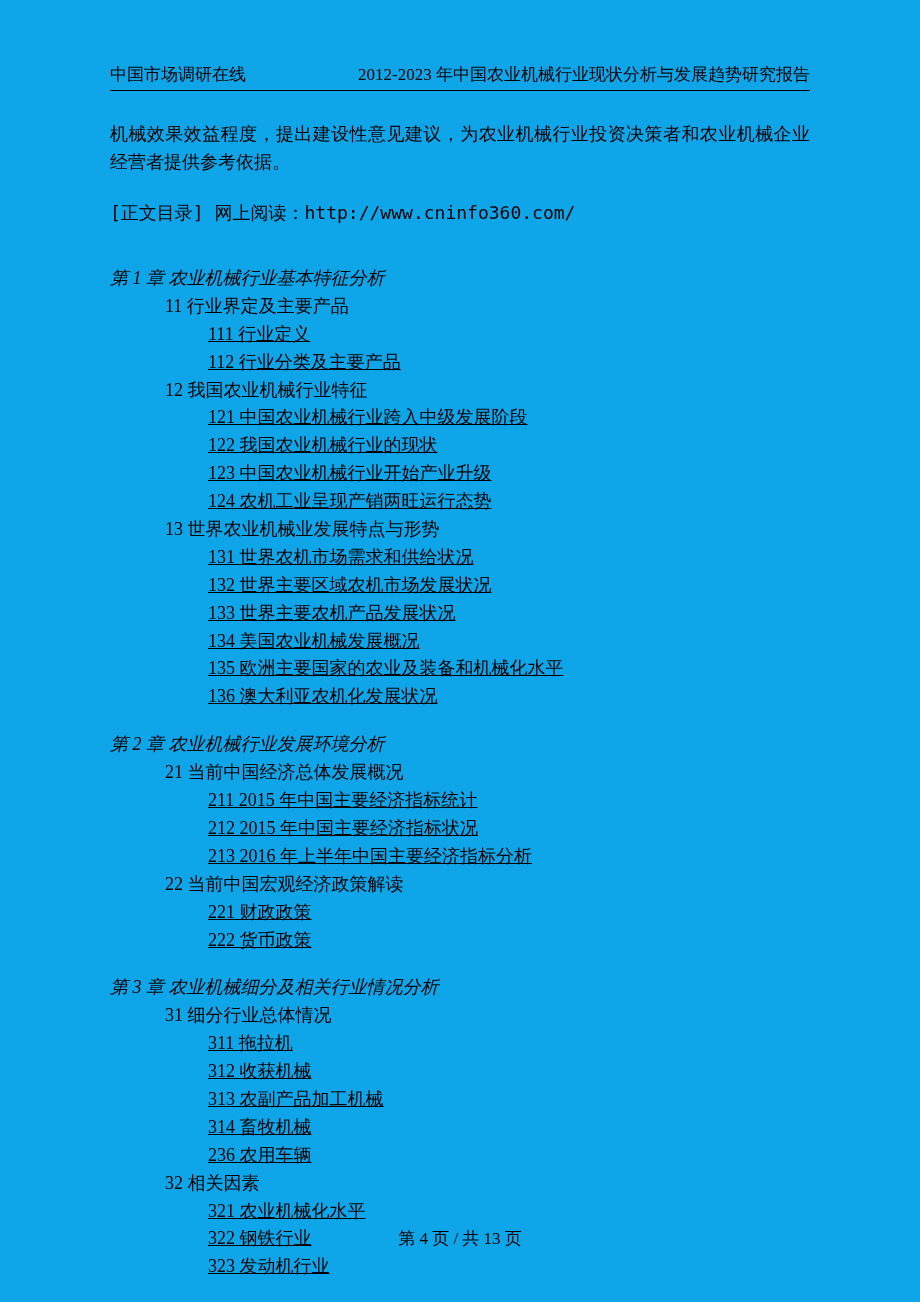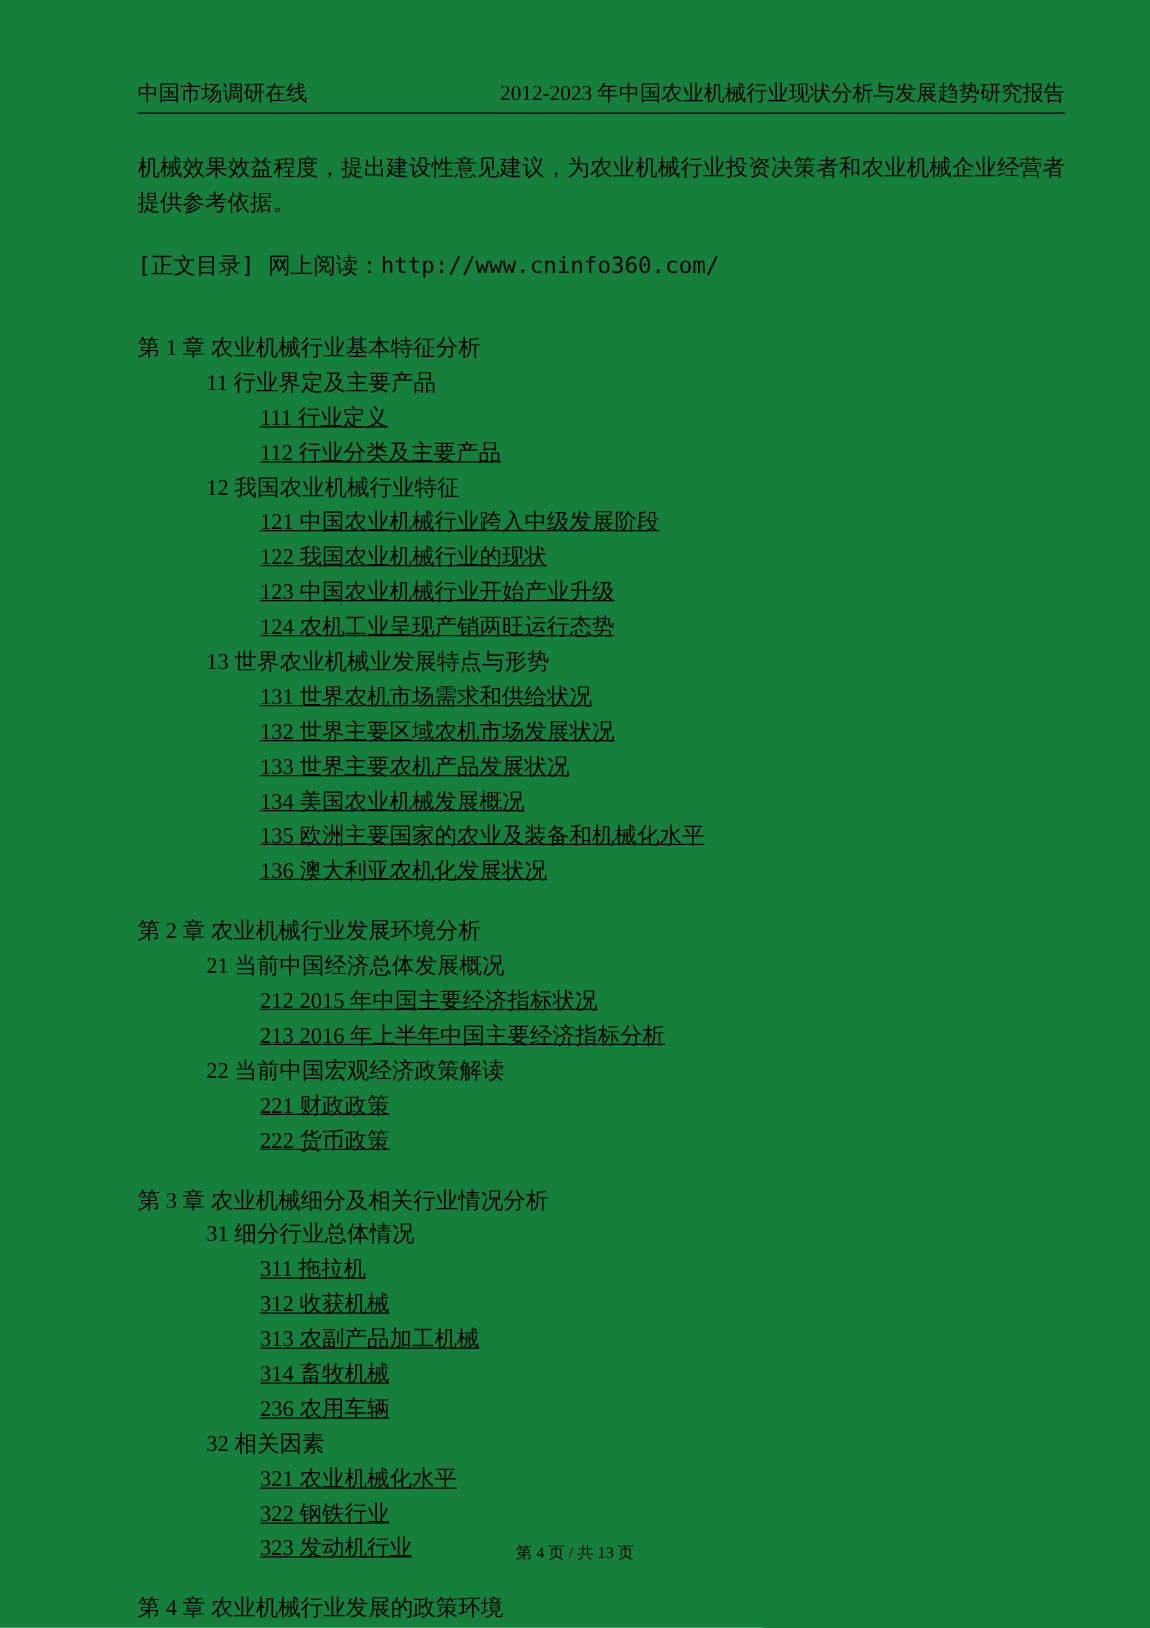--- a/index.html
+++ b/index.html
@@ -4,23 +4,23 @@
 <style>
   body {
     margin: 0;
     background: #fff;
     font-family: "SimSun", "宋体", serif;
   }
   .page {
     width: 920px;
     height: 1302px;
     position: relative;
-    background: #15803d;
+    background: #0ea5e9;
     box-sizing: border-box;
-    padding: 62px 68px 0 110px;
+    padding: 62px 110px 0 110px;
     color: #000;
     font-size: 18px;
     line-height: 1.55;
   }
   .header {
     display: flex;
     justify-content: space-between;
     font-size: 17px;
     margin-bottom: 2px;
   }
@@ -34,35 +34,36 @@
   }
   .dir-link {
     margin: 22px 0 38px 0;
     font-family: "SimSun", "宋体", monospace;
   }
   .chapter {
     margin-top: 20px;
   }
   .chapter-title {
     margin-bottom: 0;
+    font-style: italic;
   }
   .l1 {
     padding-left: 55px;
   }
   .l2 {
     padding-left: 98px;
     text-decoration: underline;
   }
   .footer {
     position: absolute;
     left: 0;
     right: 0;
     bottom: 50px;
     text-align: center;
-    font-size: 13px;
+    font-size: 17px;
   }
 </style>
 </head>
 <body>
 
 <div class="page">
   <div class="header">
     <div>中国市场调研在线</div>
     <div>2012-2023 年中国农业机械行业现状分析与发展趋势研究报告</div>
   </div>
@@ -87,20 +88,21 @@
         <div class="l2">131 世界农机市场需求和供给状况</div>
         <div class="l2">132 世界主要区域农机市场发展状况</div>
         <div class="l2">133 世界主要农机产品发展状况</div>
         <div class="l2">134 美国农业机械发展概况</div>
         <div class="l2">135 欧洲主要国家的农业及装备和机械化水平</div>
         <div class="l2">136 澳大利亚农机化发展状况</div>
       </div>
       <div class="chapter">
         <div class="chapter-title">第 2 章   农业机械行业发展环境分析</div>
         <div class="l1">21 当前中国经济总体发展概况</div>
+        <div class="l2">211 2015 年中国主要经济指标统计</div>
         <div class="l2">212 2015 年中国主要经济指标状况</div>
         <div class="l2">213 2016 年上半年中国主要经济指标分析</div>
         <div class="l1">22 当前中国宏观经济政策解读</div>
         <div class="l2">221 财政政策</div>
         <div class="l2">222 货币政策</div>
       </div>
       <div class="chapter">
         <div class="chapter-title">第 3 章   农业机械细分及相关行业情况分析</div>
         <div class="l1">31 细分行业总体情况</div>
         <div class="l2">311 拖拉机</div>

